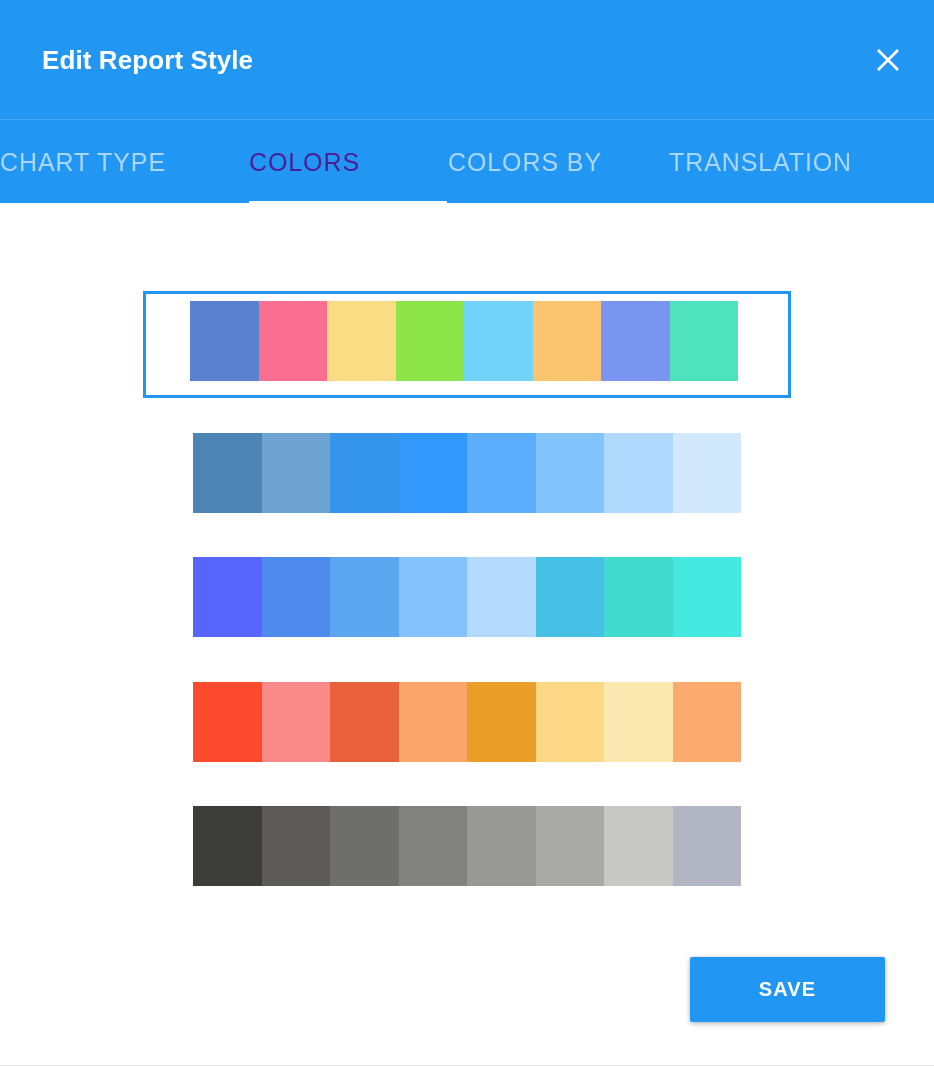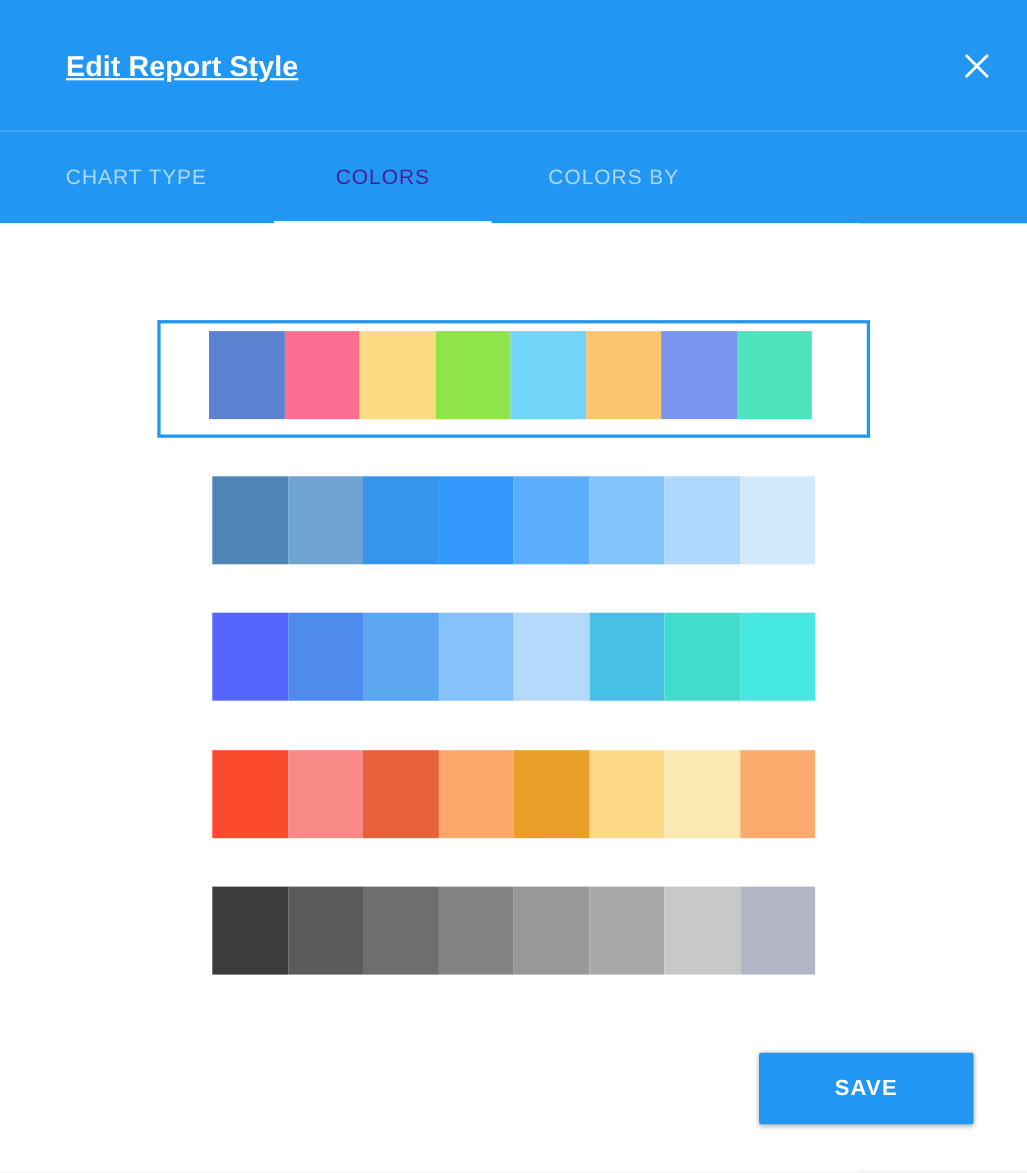--- a/index.html
+++ b/index.html
@@ -28,29 +28,28 @@
     position: absolute;
     left: 0;
     top: 0;
     width: 934px;
     height: 119px;
     background: #2196f3;
     box-sizing: border-box;
   }
   .dialog-title {
     position: absolute;
-    left: 60px;
+    left: 42px;
     top: 44px;
     font-size: 26px;
     font-weight: bold;
     color: #ffffff;
     letter-spacing: 0.1px;
     line-height: 32px;
     white-space: nowrap;
-    text-decoration: underline;
   }
   .close-button {
     position: absolute;
     right: 22px;
     top: 36px;
     width: 48px;
     height: 48px;
     cursor: pointer;
     display: flex;
     align-items: center;
@@ -77,22 +76,21 @@
     background: #2196f3;
     border-top: 1px solid rgba(255,255,255,0.18);
     box-sizing: border-box;
   }
   .tab {
     position: absolute;
     top: 0;
     height: 84px;
     display: flex;
     align-items: center;
-    justify-content: center;
-    font-size: 19px;
+    font-size: 25px;
     font-weight: normal;
     letter-spacing: 0.9px;
     color: rgba(255,255,255,0.62);
     cursor: pointer;
     box-sizing: border-box;
     user-select: none;
   }
   .tab.active {
     color: #4c1d95;
   }
@@ -207,20 +205,23 @@
   <div class="tab-bar">
     <div class="tab tab-0">
       <span>CHART TYPE</span>
     </div>
     <div class="tab tab-1 active">
       <span>COLORS</span>
     </div>
     <div class="tab tab-2">
       <span>COLORS BY</span>
     </div>
+    <div class="tab tab-3">
+      <span>TRANSLATION</span>
+    </div>
   </div>
 
   <div class="dialog-body">
     <div class="palette-list" id="palette-list">
         <div class="palette-row row-0 selected">
           <div class="swatch-strip">
             <div class="swatch" style="background: rgb(91, 130, 209);"></div>
             <div class="swatch" style="background: rgb(250, 111, 145);"></div>
             <div class="swatch" style="background: rgb(250, 220, 132);"></div>
             <div class="swatch" style="background: rgb(142, 229, 74);"></div>

